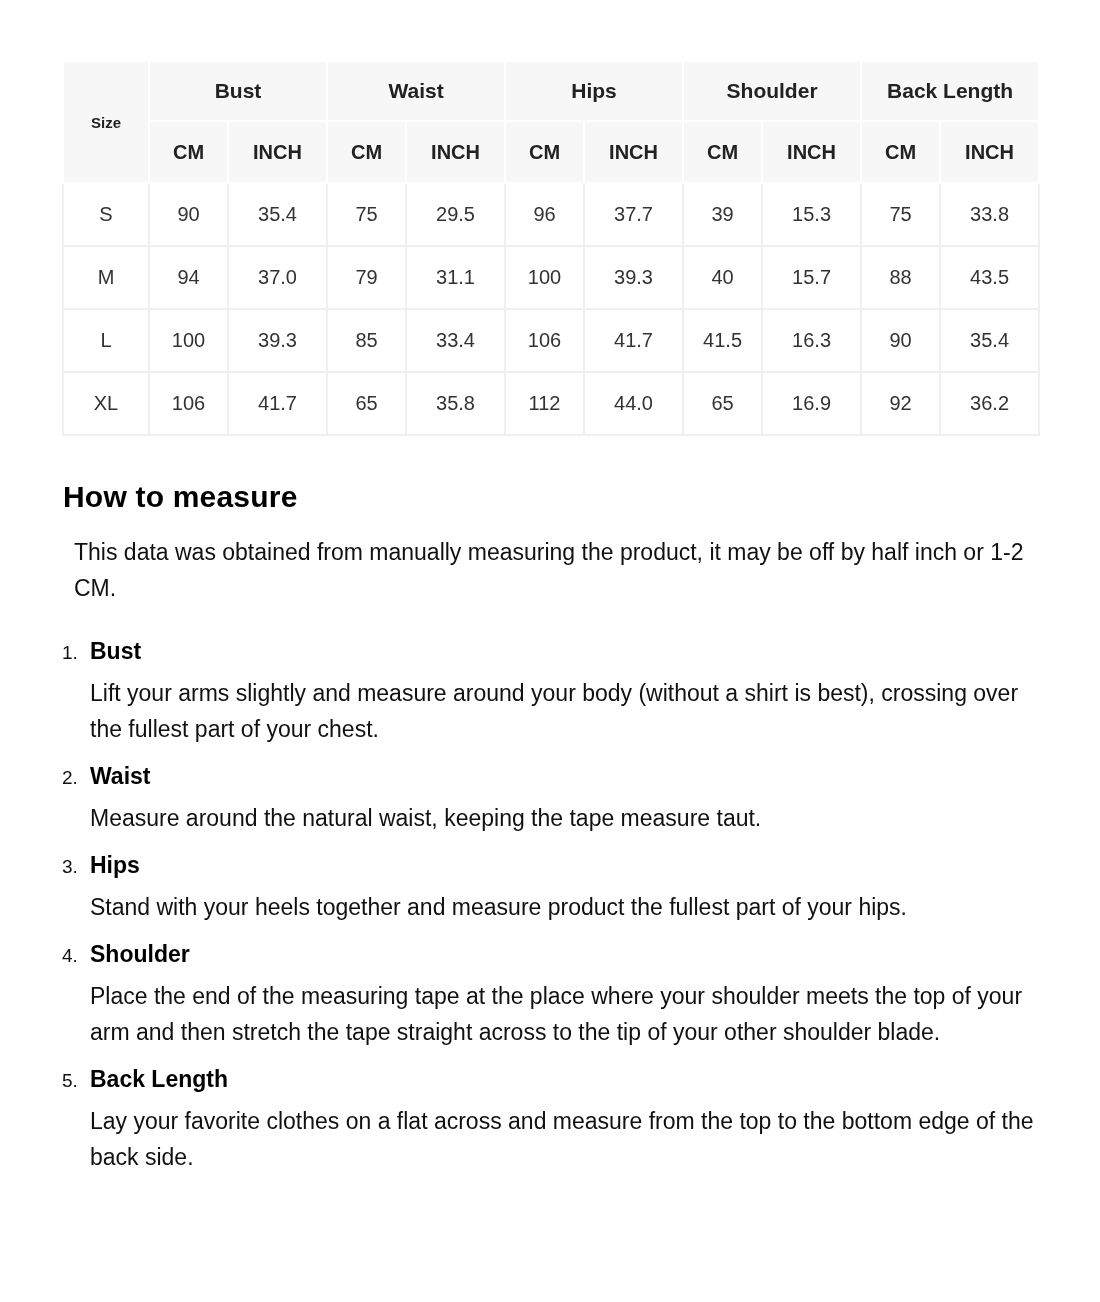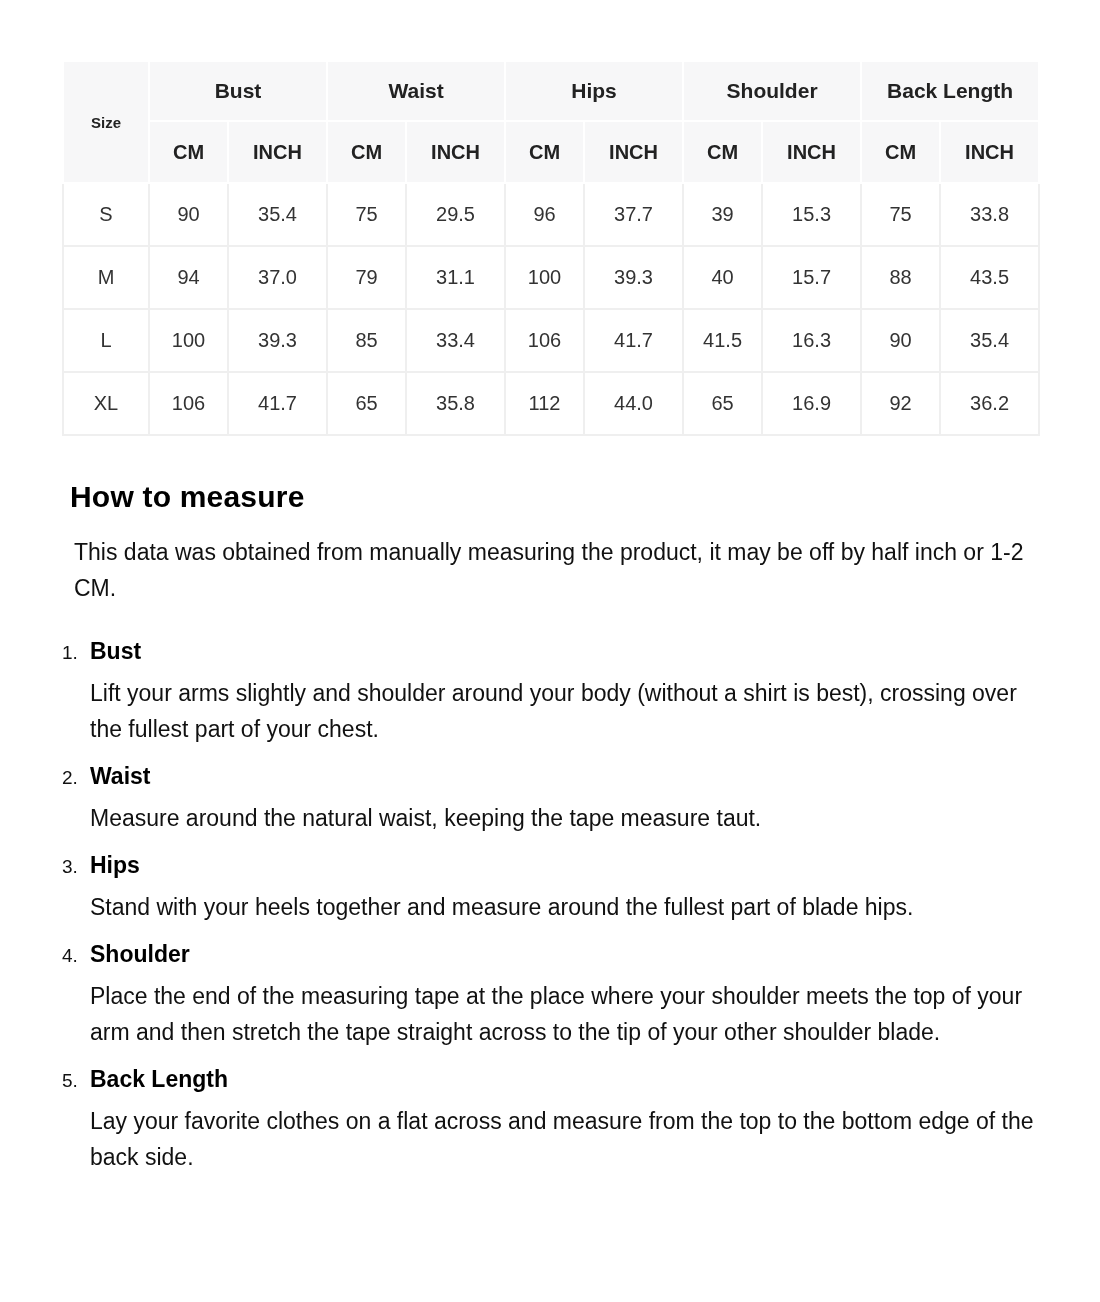--- a/index.html
+++ b/index.html
@@ -45,21 +45,21 @@
     height: 61px;
     font-size: 20px;
     color: #333333;
   }
 
   
   .how-to h2 {
     font-size: 30px;
     font-weight: 700;
     color: #000000;
-    margin: 44px 0 20px 8px;
+    margin: 44px 0 20px 1px;
     letter-spacing: 0.2px;
   }
   .intro {
     font-size: 23px;
     line-height: 36px;
     margin: 0 0 32px 12px;
     color: #111111;
   }
   .steps { margin: 0; padding: 0; }
   .step { margin-bottom: 16px; }
@@ -184,35 +184,35 @@
 
   <section class="how-to">
     <h2>How to measure</h2>
     <p class="intro">This data was obtained from manually measuring the product, it may be off by half inch or 1-2 CM.</p>
     <div class="steps" id="steps">
         <div class="step">
           <div class="step-head">
             <span class="step-num">1.</span>
             <span class="step-term">Bust</span>
           </div>
-          <p class="step-desc">Lift your arms slightly and shoulder around your body (without a shirt is best), crossing over the fullest part of your chest.</p>
+          <p class="step-desc">Lift your arms slightly and measure around your body (without a shirt is best), crossing over the fullest part of your chest.</p>
         </div>
         <div class="step">
           <div class="step-head">
             <span class="step-num">2.</span>
             <span class="step-term">Waist</span>
           </div>
           <p class="step-desc">Measure around the natural waist, keeping the tape measure taut.</p>
         </div>
         <div class="step">
           <div class="step-head">
             <span class="step-num">3.</span>
             <span class="step-term">Hips</span>
           </div>
-          <p class="step-desc">Stand with your heels together and measure around the fullest part of blade hips.</p>
+          <p class="step-desc">Stand with your heels together and measure product the fullest part of your hips.</p>
         </div>
         <div class="step">
           <div class="step-head">
             <span class="step-num">4.</span>
             <span class="step-term">Shoulder</span>
           </div>
           <p class="step-desc">Place the end of the measuring tape at the place where your shoulder meets the top of your arm and then stretch the tape straight across to the tip of your other shoulder blade.</p>
         </div>
         <div class="step">
           <div class="step-head">

